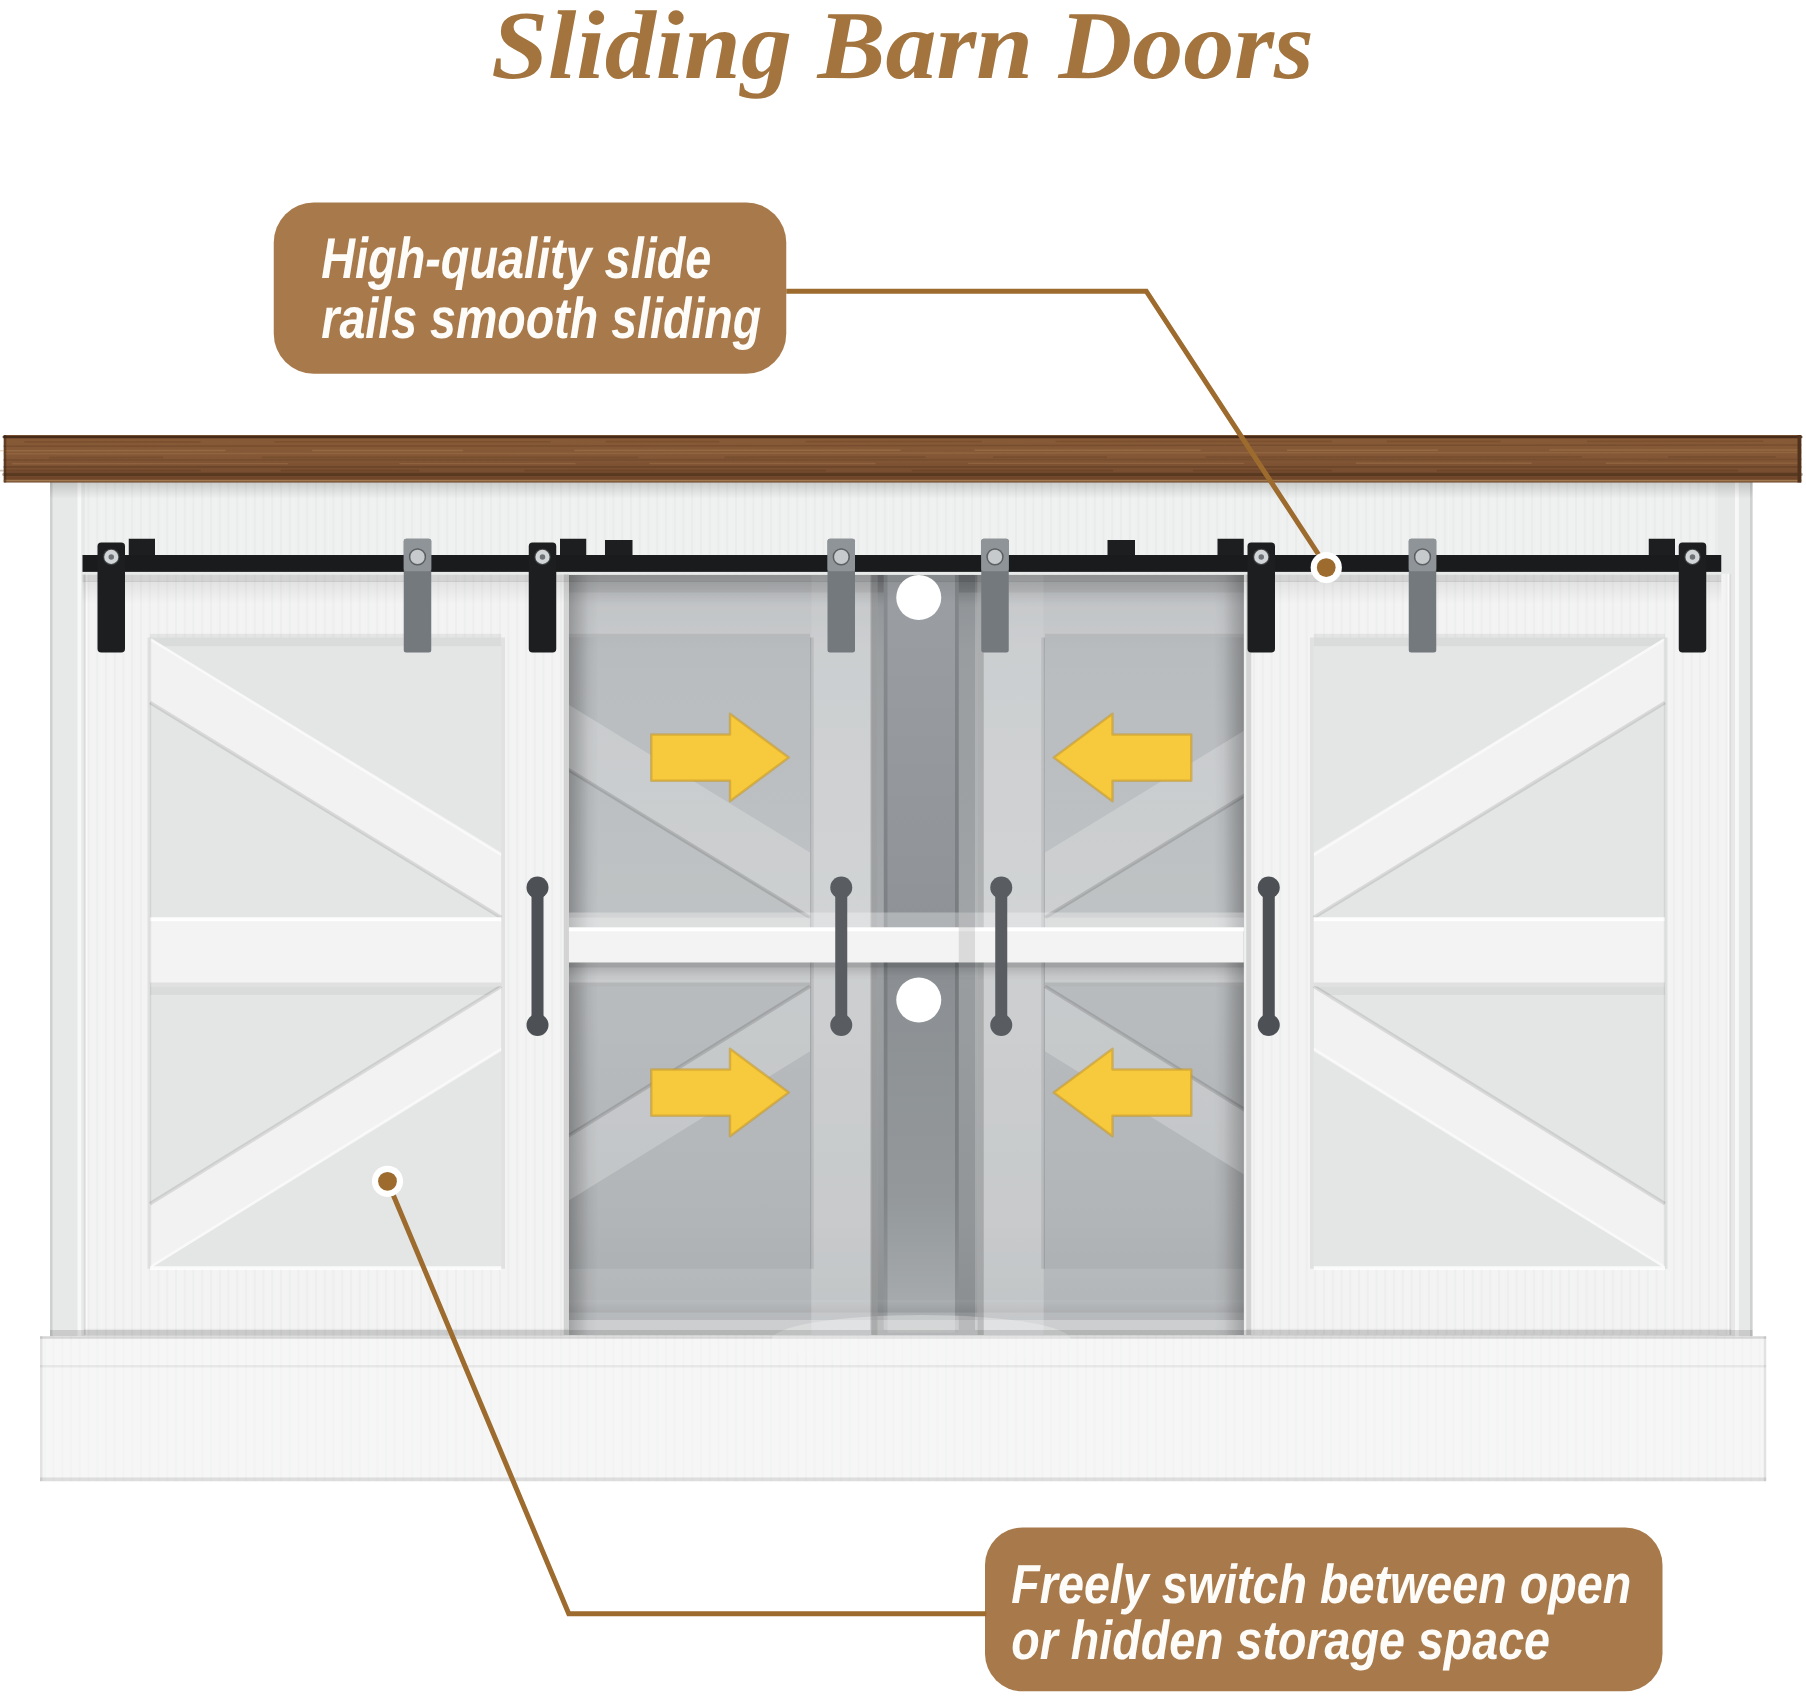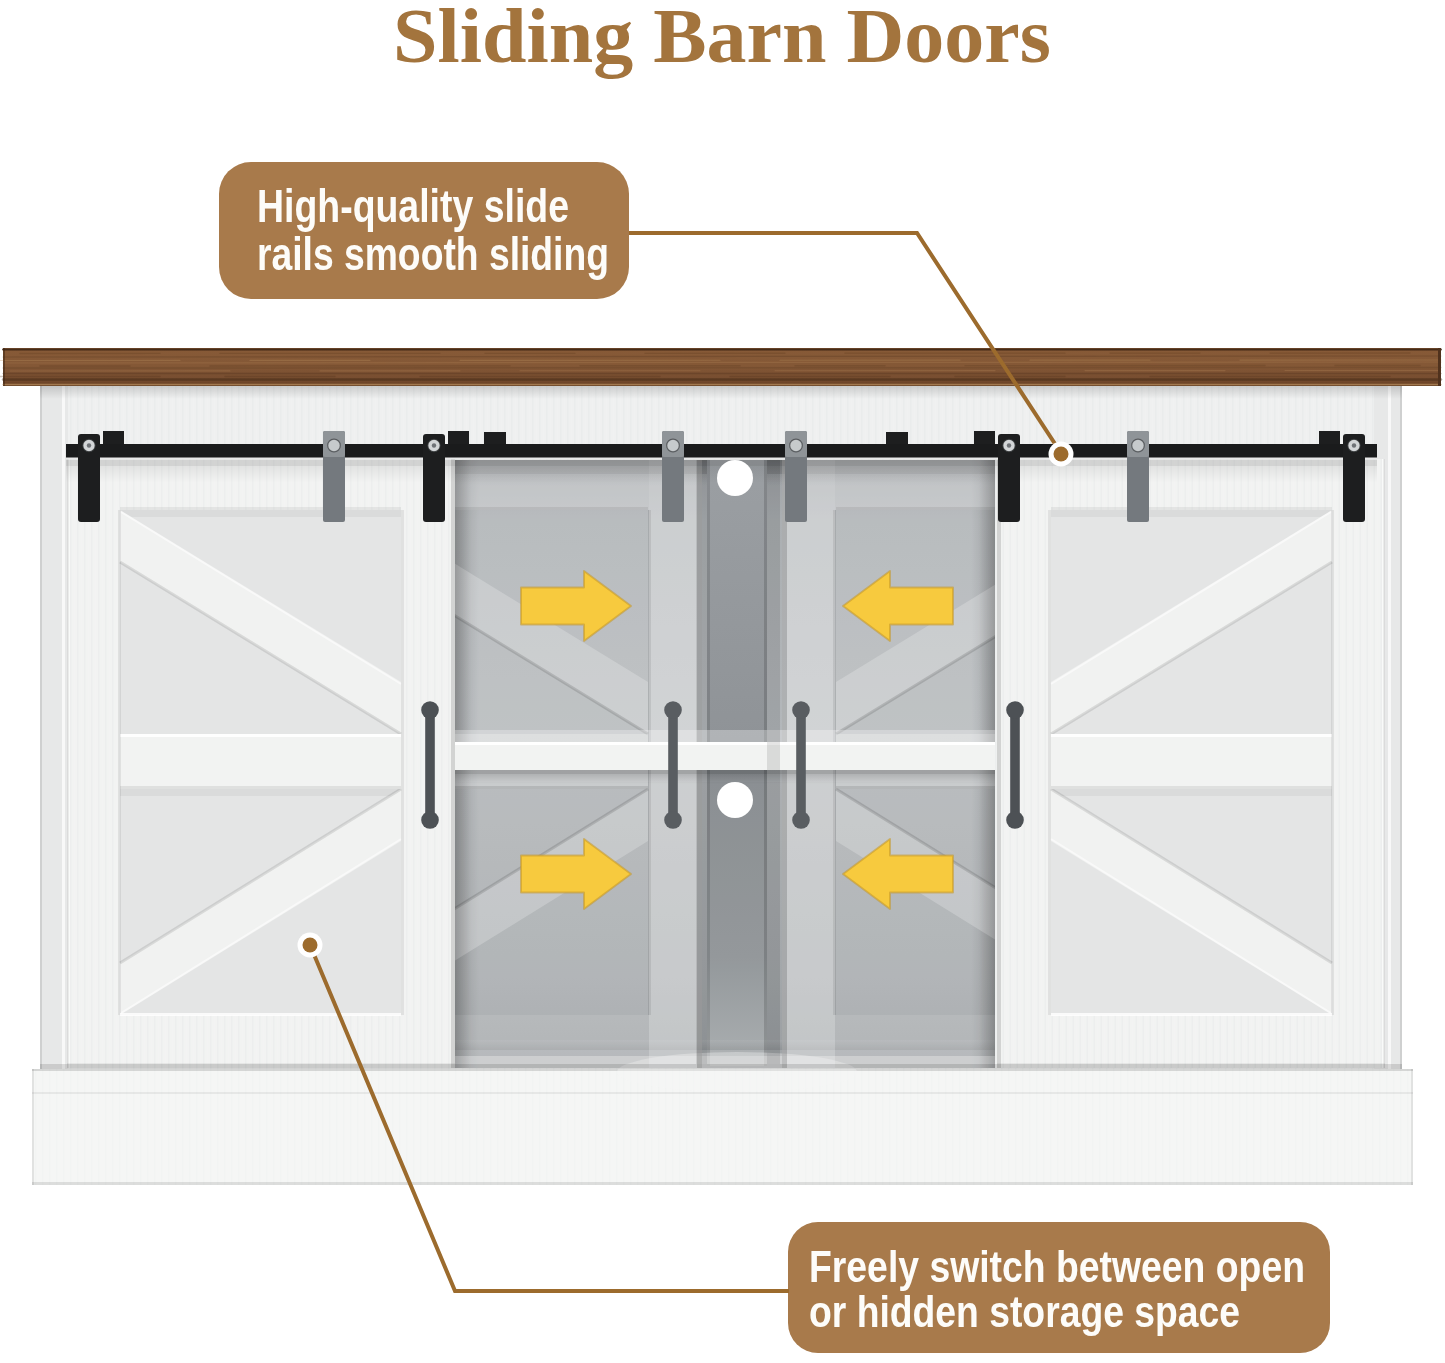--- a/index.html
+++ b/index.html
@@ -1,16 +1,16 @@
 <!DOCTYPE html>
 <html><head>
 <meta charset="utf-8">
 <style>
   html,body{margin:0;padding:0;background:#ffffff;}
-  #stage{position:relative;width:1445px;height:1363px;overflow:hidden;}
+  #stage{position:relative;width:1445px;height:1363px;overflow:hidden;font-style:italic;}
   svg{display:block;}
 </style>
 </head>
 <body>
 <div id="stage">
 <svg width="1445" height="1363" viewBox="0 0 1445 1363">
 <defs>
   <linearGradient id="woodg" x1="0" y1="0" x2="0" y2="1">
     <stop offset="0" stop-color="#875a37"></stop>
     <stop offset="0.45" stop-color="#845836"></stop>

